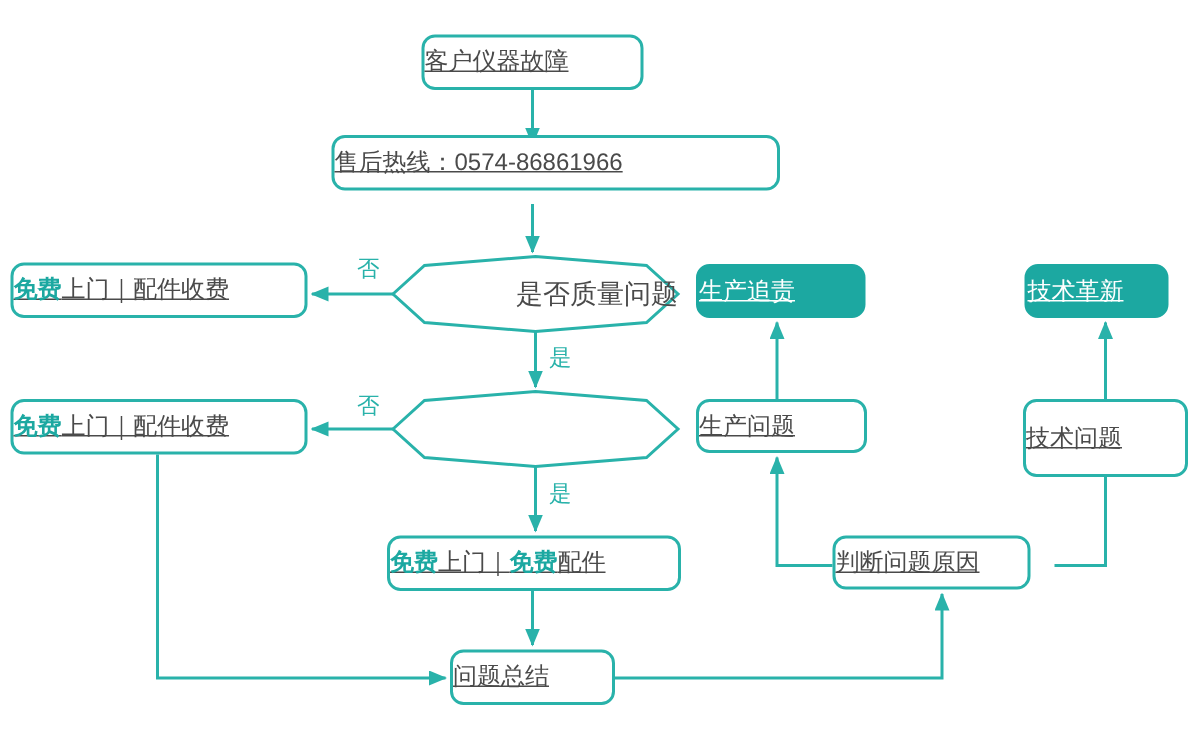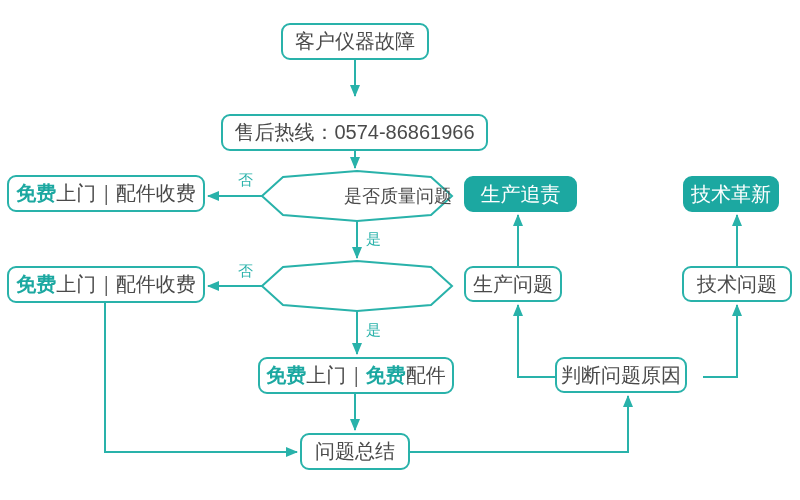--- a/index.html
+++ b/index.html
@@ -8,47 +8,47 @@
     font-family:"Liberation Sans","DejaVu Sans",sans-serif;
     color:var(--text-dark,#4a4a4a);
   }
   .edges{position:absolute;left:0;top:0;width:800px;height:500px;}
   .edge{stroke:var(--teal,#29b2aa);stroke-width:2;fill:none;}
   .hex{fill:#ffffff;stroke:var(--teal,#29b2aa);stroke-width:2;}
   #arrowhead polygon{fill:var(--teal,#29b2aa);}
   .node{
     position:absolute;box-sizing:border-box;background:#ffffff;
     border:2px solid var(--teal,#29b2aa);border-radius:9px;
-    display:flex;align-items:center;justify-content:center;
-    font-size:20px;color:var(--text-dark,#4a4a4a);white-space:nowrap;
+    display:flex;align-items:center;
+    font-size:16px;color:var(--text-dark,#4a4a4a);white-space:nowrap;text-decoration:underline;
   }
   .node.filled{
     background:var(--teal-fill,#1ca8a1);border-color:var(--teal-fill,#1ca8a1);
     color:#ffffff;
   }
   .hex-label{
     position:absolute;display:flex;align-items:center;justify-content:flex-end;
     font-size:18px;color:var(--text-dark,#4a4a4a);white-space:nowrap;
   }
   .edge-label{
     position:absolute;font-size:15px;color:var(--teal,#29b2aa);
     background:#ffffff;padding:0 2px;line-height:1;
   }
   .hl{color:var(--teal-fill,#1ca8a1);font-weight:bold;}
   
   .n-customer{left:281px;top:23px;width:148px;height:37px;}
-  .n-hotline{left:221px;top:114px;width:267px;height:37px;}
+  .n-hotline{left:221px;top:90px;width:299px;height:37px;}
   .n-left1{left:7px;top:175px;width:198px;height:37px;}
   .n-left2{left:7px;top:266px;width:198px;height:37px;}
   .n-freefree{left:258px;top:357px;width:196px;height:37px;}
   .n-summary{left:300px;top:433px;width:110px;height:37px;}
   .n-prodtrace{left:464px;top:176px;width:113px;height:36px;}
-  .n-prodproblem{left:464px;top:266px;width:98px;height:36px;}
+  .n-prodproblem{left:464px;top:266px;width:114px;height:36px;}
   .n-techinnov{left:683px;top:176px;width:96px;height:36px;}
-  .n-techproblem{left:682px;top:266px;width:110px;height:36px;}
+  .n-techproblem{left:682px;top:266px;width:110px;height:52px;}
   .n-judge{left:555px;top:357px;width:132px;height:36px;}
   .hexlbl-1{left:262px;top:171px;width:190px;height:50px;}
   .hexlbl-2{left:262px;top:261px;width:190px;height:50px;}
   .lbl-no1{left:236px;top:172px;}
   .lbl-yes1{left:364px;top:231px;}
   .lbl-no2{left:236px;top:263px;}
   .lbl-yes2{left:364px;top:322px;}
 </style>
 </head>
 <body>

